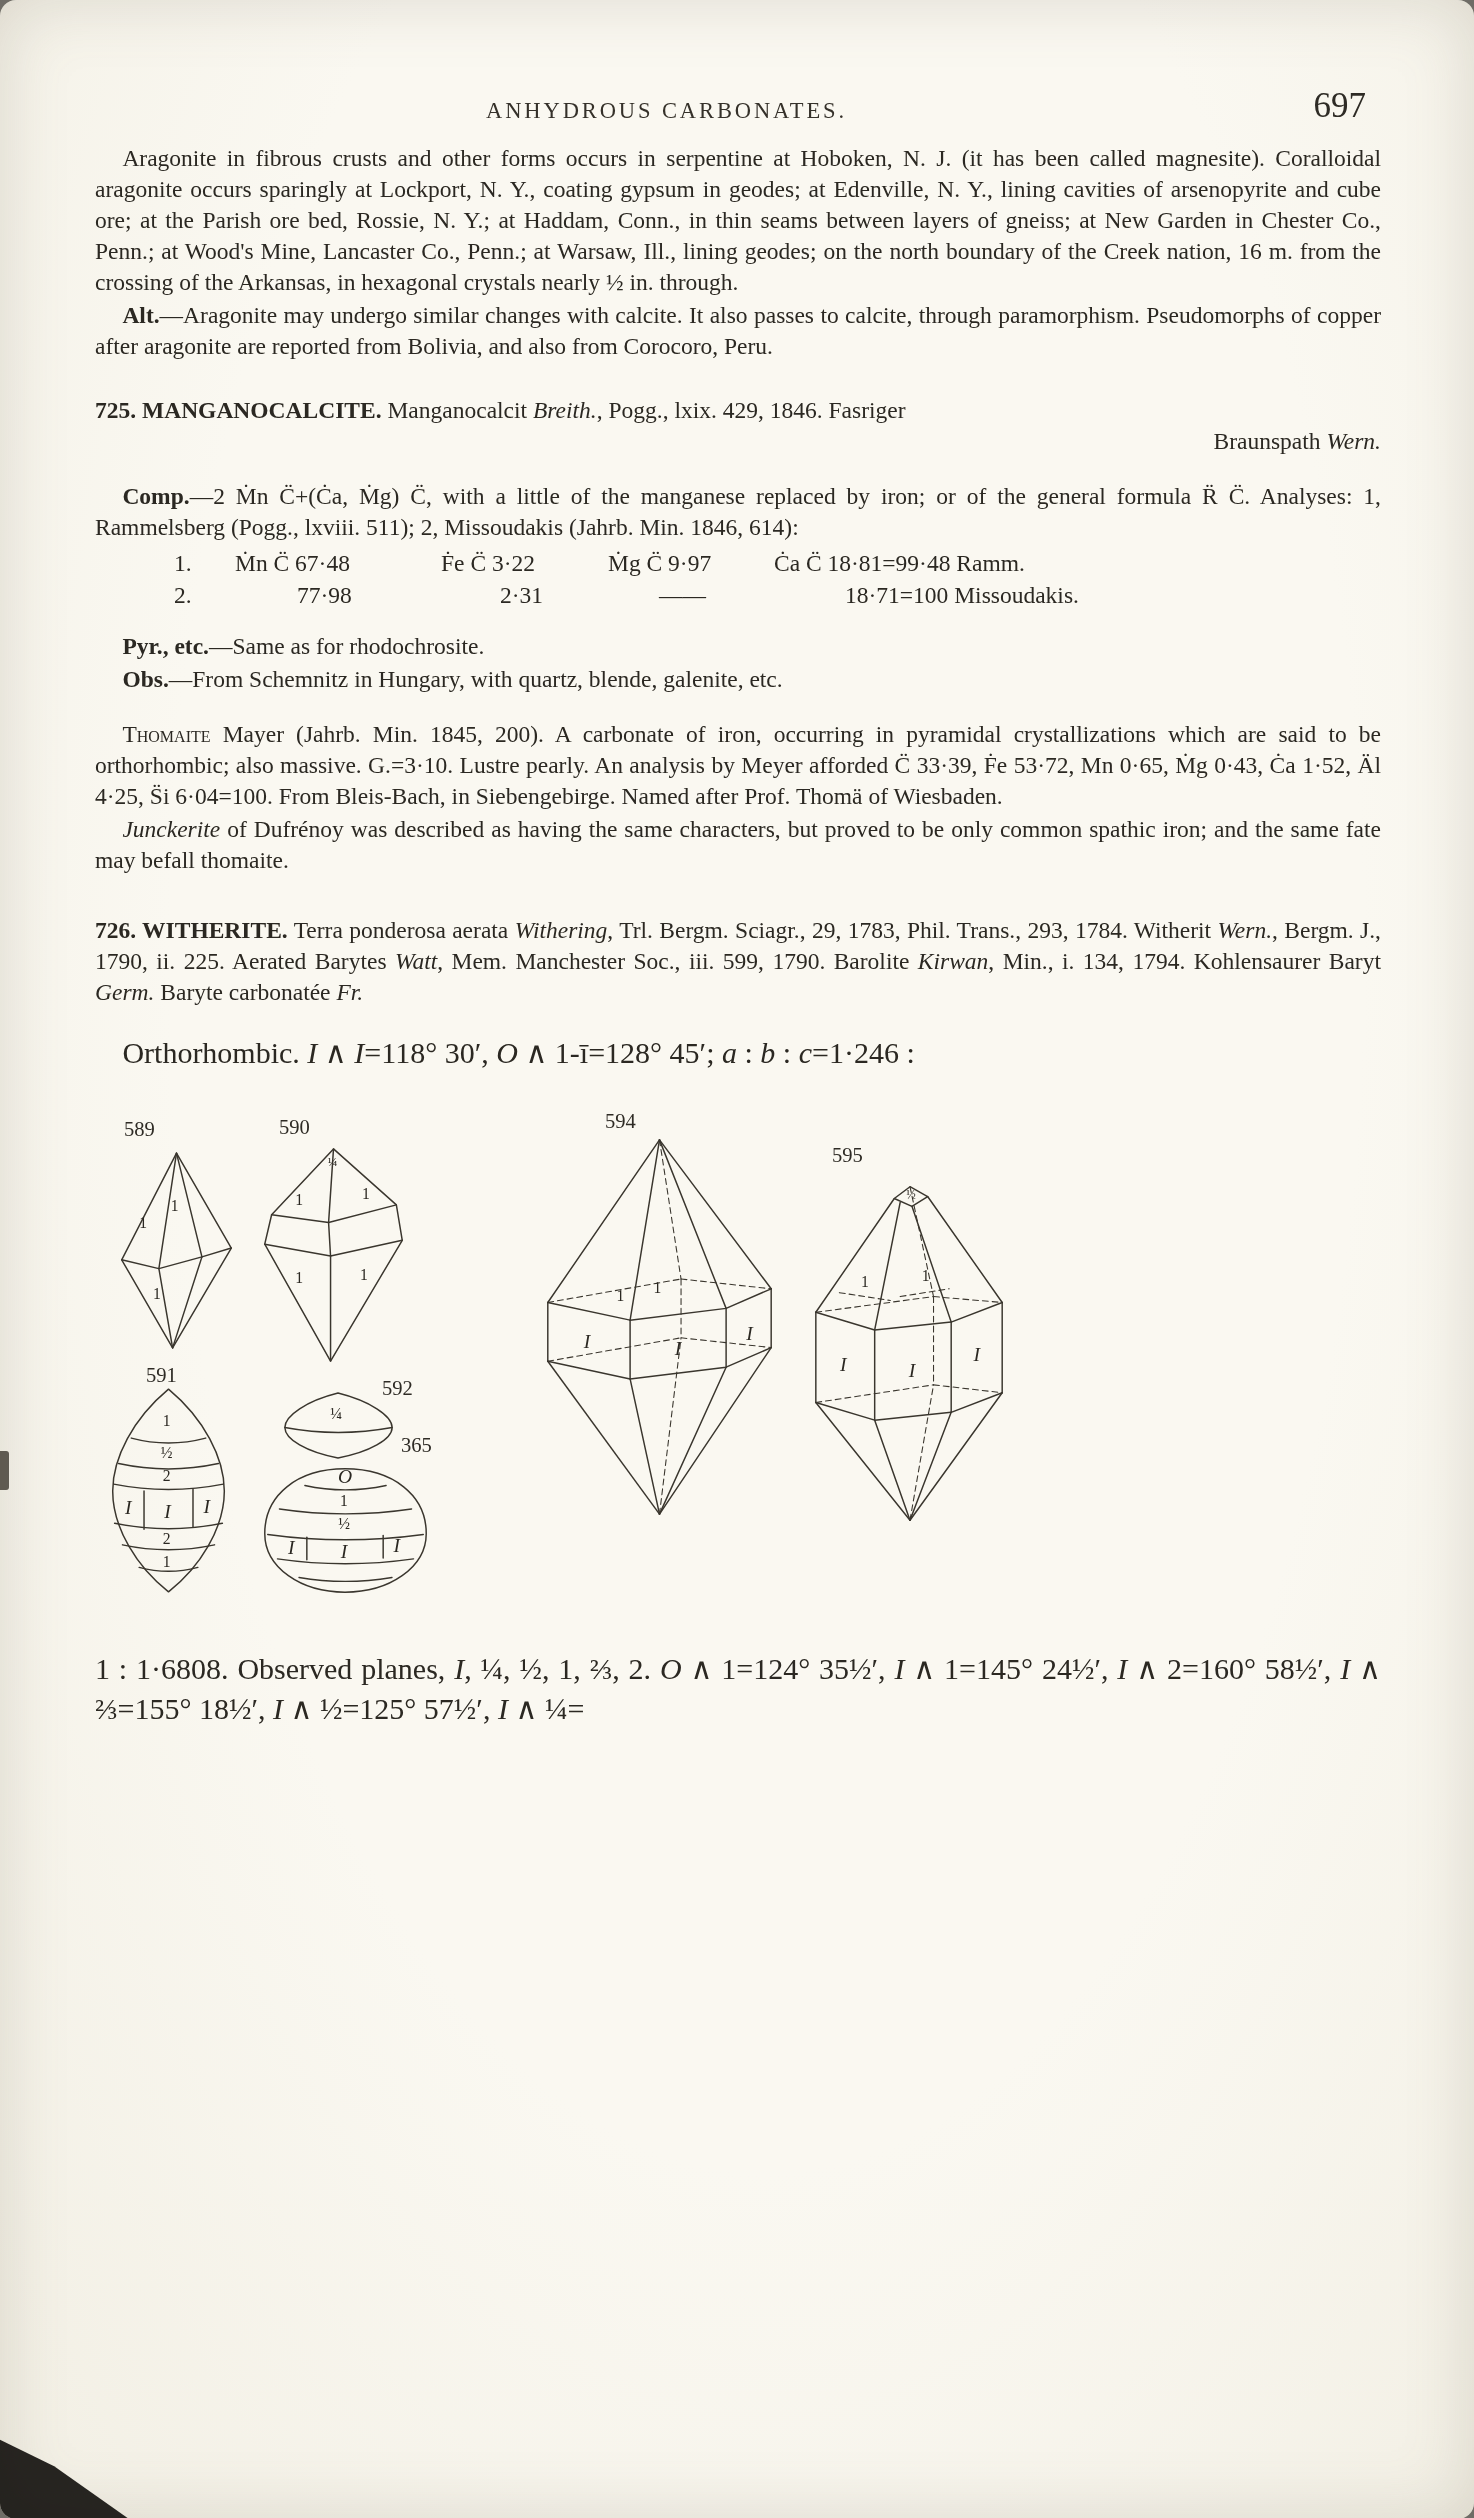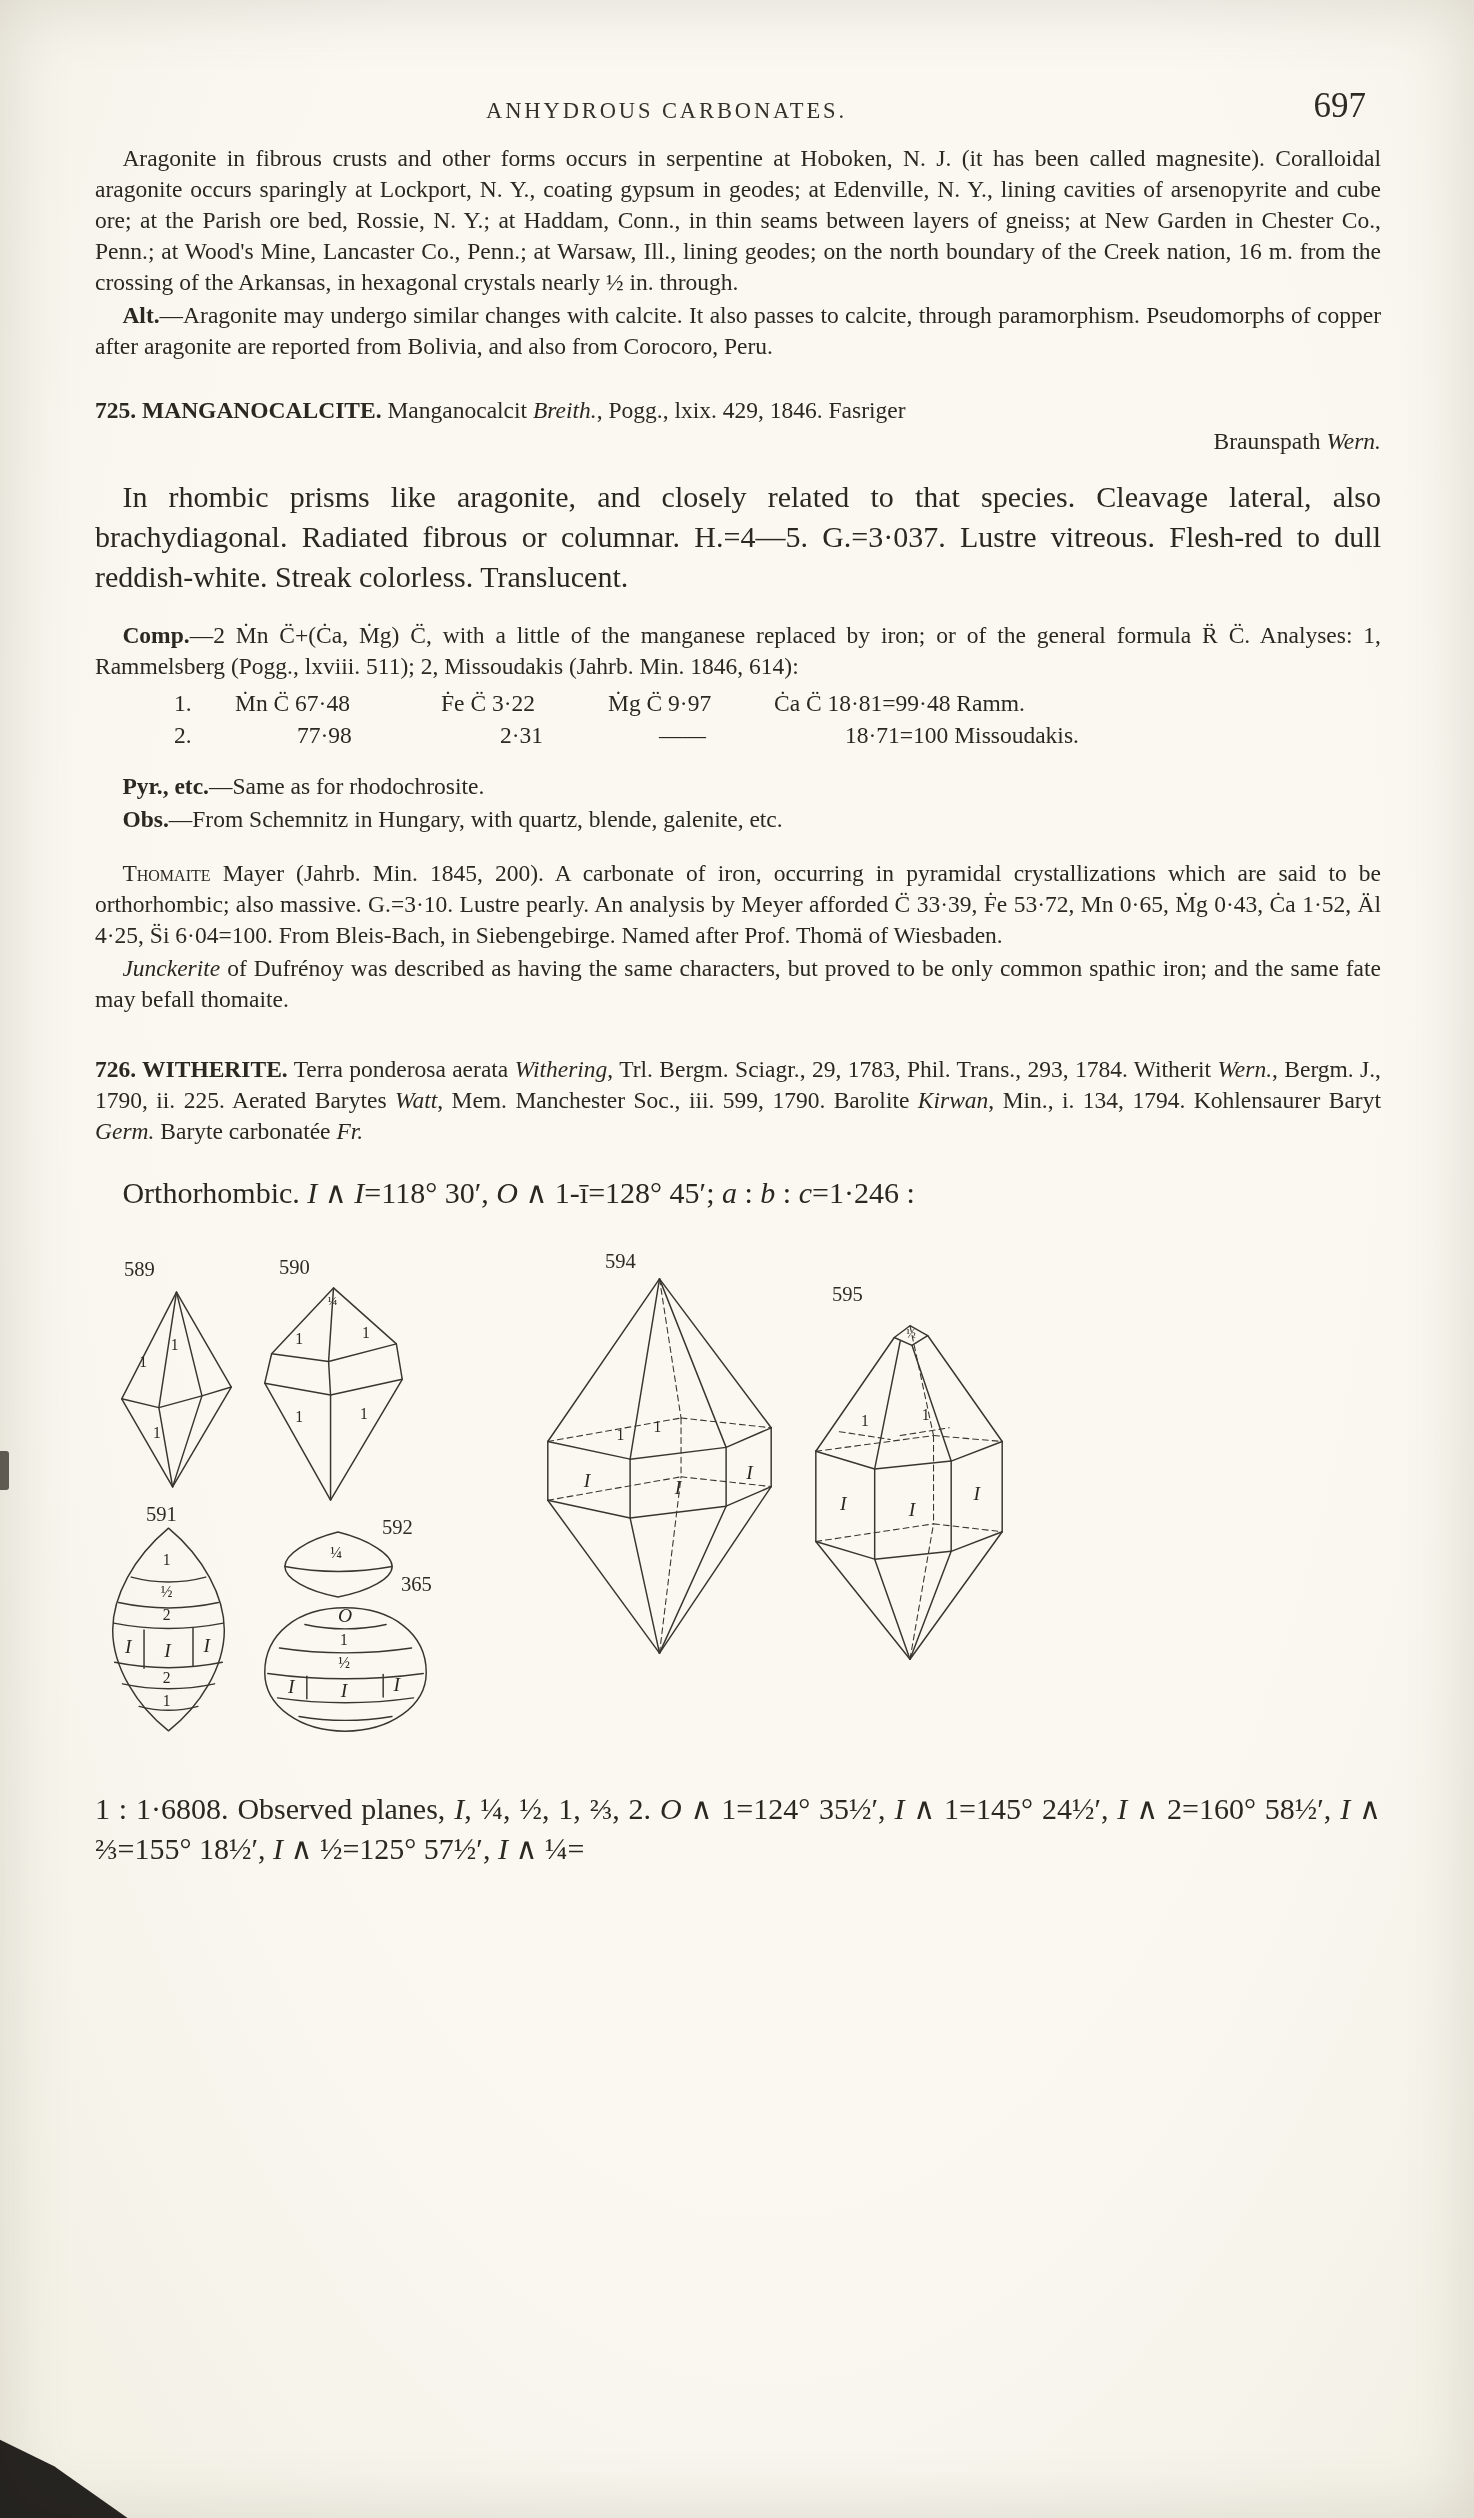--- a/index.html
+++ b/index.html
@@ -2,21 +2,21 @@
 <html><head>
 <meta charset="utf-8">
 <style>
   * { margin:0; padding:0; box-sizing:border-box; }
   html,body { background:#6f6c66; }
   .page {
     position:relative; width:1474px; height:2519px; margin:0 auto;
     background: radial-gradient(ellipse at 52% 38%, #faf8f1 55%, #f2efe4 100%);
     box-shadow: inset 0 0 69px rgba(110,100,80,.20);
     font-family:"Liberation Serif","DejaVu Serif",serif;
-    color:#2b2822; overflow:hidden;
+    color:#2b2822; overflow:hidden;border-radius:16px;
   }
   .header-line { position:absolute; top:98px; left:59px; width:1215px; text-align:center;
     font-size:22.5px; letter-spacing:2.9px; color:#35312a; }
   .page-num { position:absolute; top:86px; right:108px; font-size:35px; color:#2e2b25; }
   .content { position:absolute; left:95px; top:143px; width:1286px; }
   .small { font-size:23.5px; line-height:31px; text-align:justify; }
   .large { font-size:30px; line-height:40px; text-align:justify; }
   .indent { text-indent:27.4px; }
   .it { font-style:italic; }
   .bd { font-weight:bold; }
@@ -61,21 +61,20 @@
   <div class="content">
 
     <p class="small indent"><span>Aragonite in fibrous crusts and other forms occurs in serpentine at Hoboken, N. J. (it has been called magnesite).  Coralloidal aragonite occurs sparingly at Lockport, N. Y., coating gypsum in geodes; at Edenville, N. Y., lining cavities of arsenopyrite and cube ore; at the Parish ore bed, Rossie, N. Y.; at Haddam, Conn., in thin seams between layers of gneiss; at New Garden in Chester Co., Penn.; at Wood's Mine, Lancaster Co., Penn.; at Warsaw, Ill., lining geodes; on the north boundary of the Creek nation, 16 m. from the crossing of the Arkansas, in hexagonal crystals nearly ½ in. through.</span></p>
     <p class="small indent mt-cont"><span class="bd">Alt.</span><span>—Aragonite may undergo similar changes with calcite.  It also passes to calcite, through paramorphism.  Pseudomorphs of copper after aragonite are reported from Bolivia, and also from Corocoro, Peru.</span></p>
 
     <div class="species-heading">
       <p class="small"><span class="bd">725. </span><span class="bd">MANGANOCALCITE.</span><span>  Manganocalcit </span><span class="it">Breith.</span><span>, Pogg., lxix. 429, 1846.  Fasriger</span></p>
       <p class="small head-line2"><span>Braunspath </span><span class="it">Wern.</span></p>
     </div>
 
-    <p class="large indent desc"><span>In rhombic prisms like aragonite, and closely related to that species. Cleavage lateral, also brachydiagonal.  Radiated fibrous or columnar. H.=4—5.  G.=3·037.  Lustre vitreous.  Flesh-red to dull reddish-white.  Streak colorless.  Translucent.</span></p>
 
     <p class="small indent comp"><span class="bd">Comp.</span><span>—2 Ṁn C̈+(Ċa, Ṁg) C̈, with a little of the manganese replaced by iron; or of the general formula R̈ C̈.  Analyses: 1, Rammelsberg (Pogg., lxviii. 511); 2, Missoudakis (Jahrb. Min. 1846, 614):</span></p>
 
     <div class="analyses">
       <div class="arow" style="top:0">
         <span style="left:79px">1.</span>
         <span style="left:140px">Ṁn C̈ 67·48</span>
         <span style="left:346px">Ḟe C̈ 3·22</span>
         <span style="left:513px">Ṁg C̈ 9·97</span>
         <span style="left:679px">Ċa C̈ 18·81=99·48 Ramm.</span>

